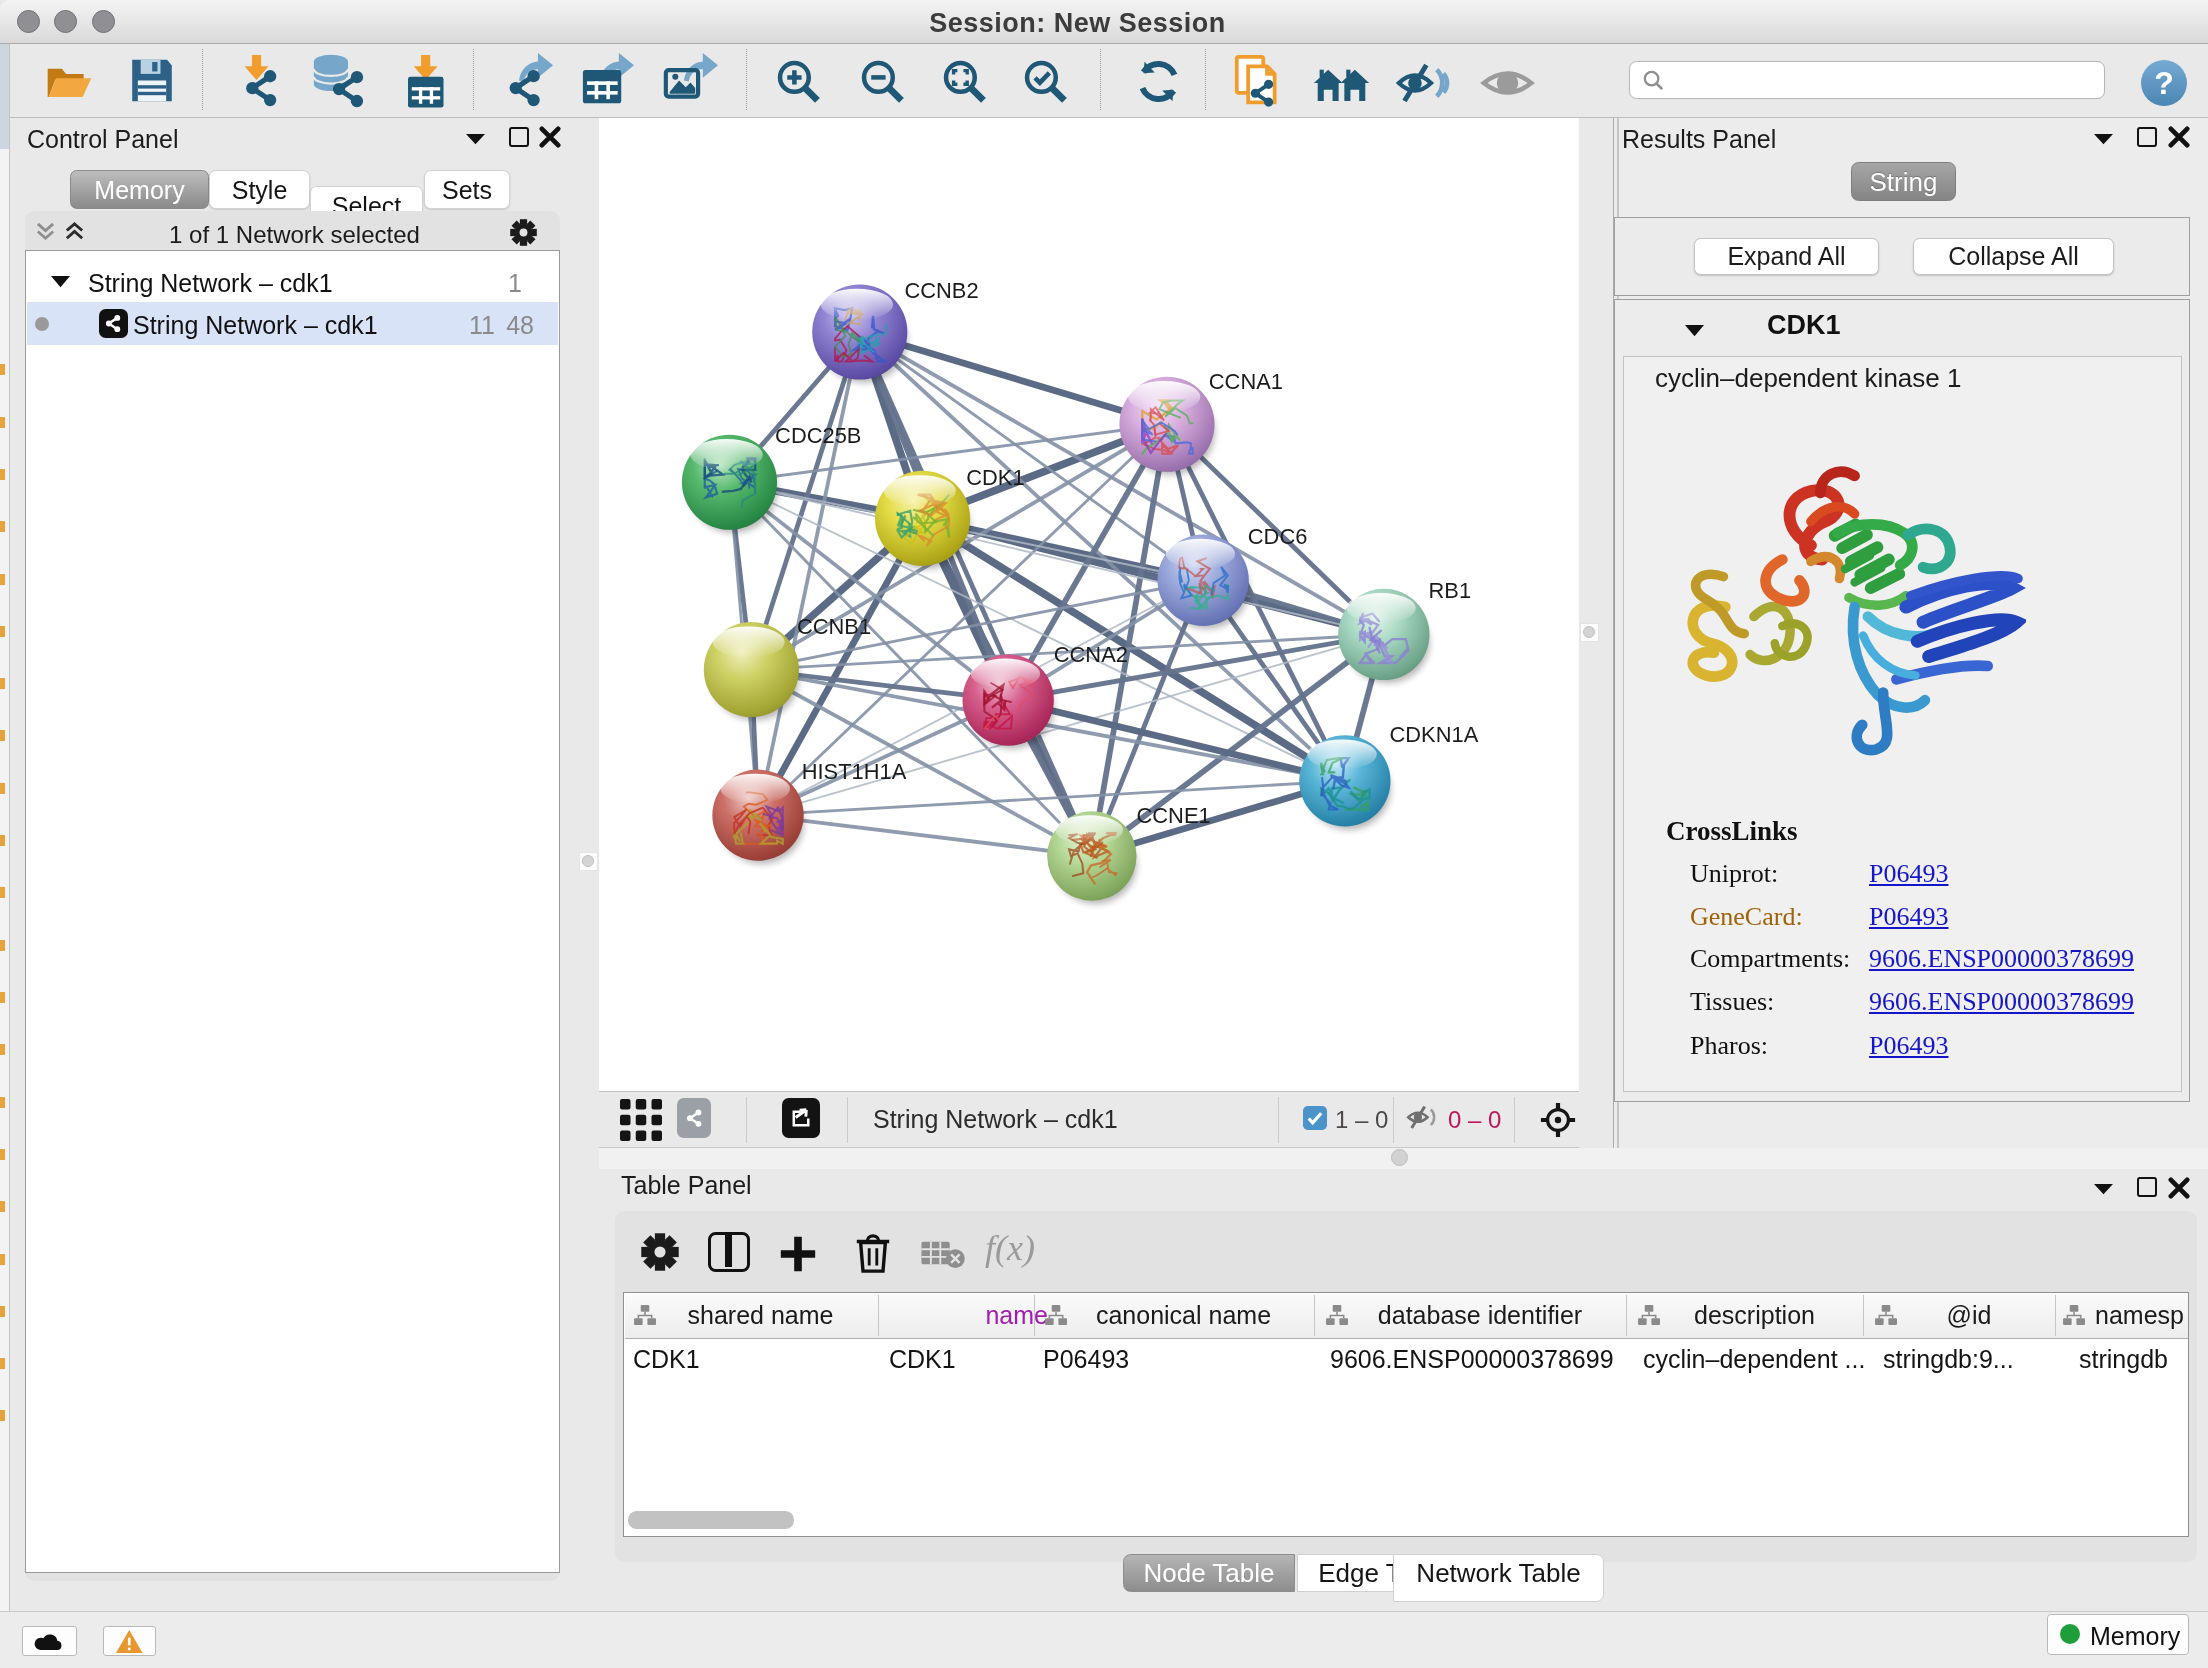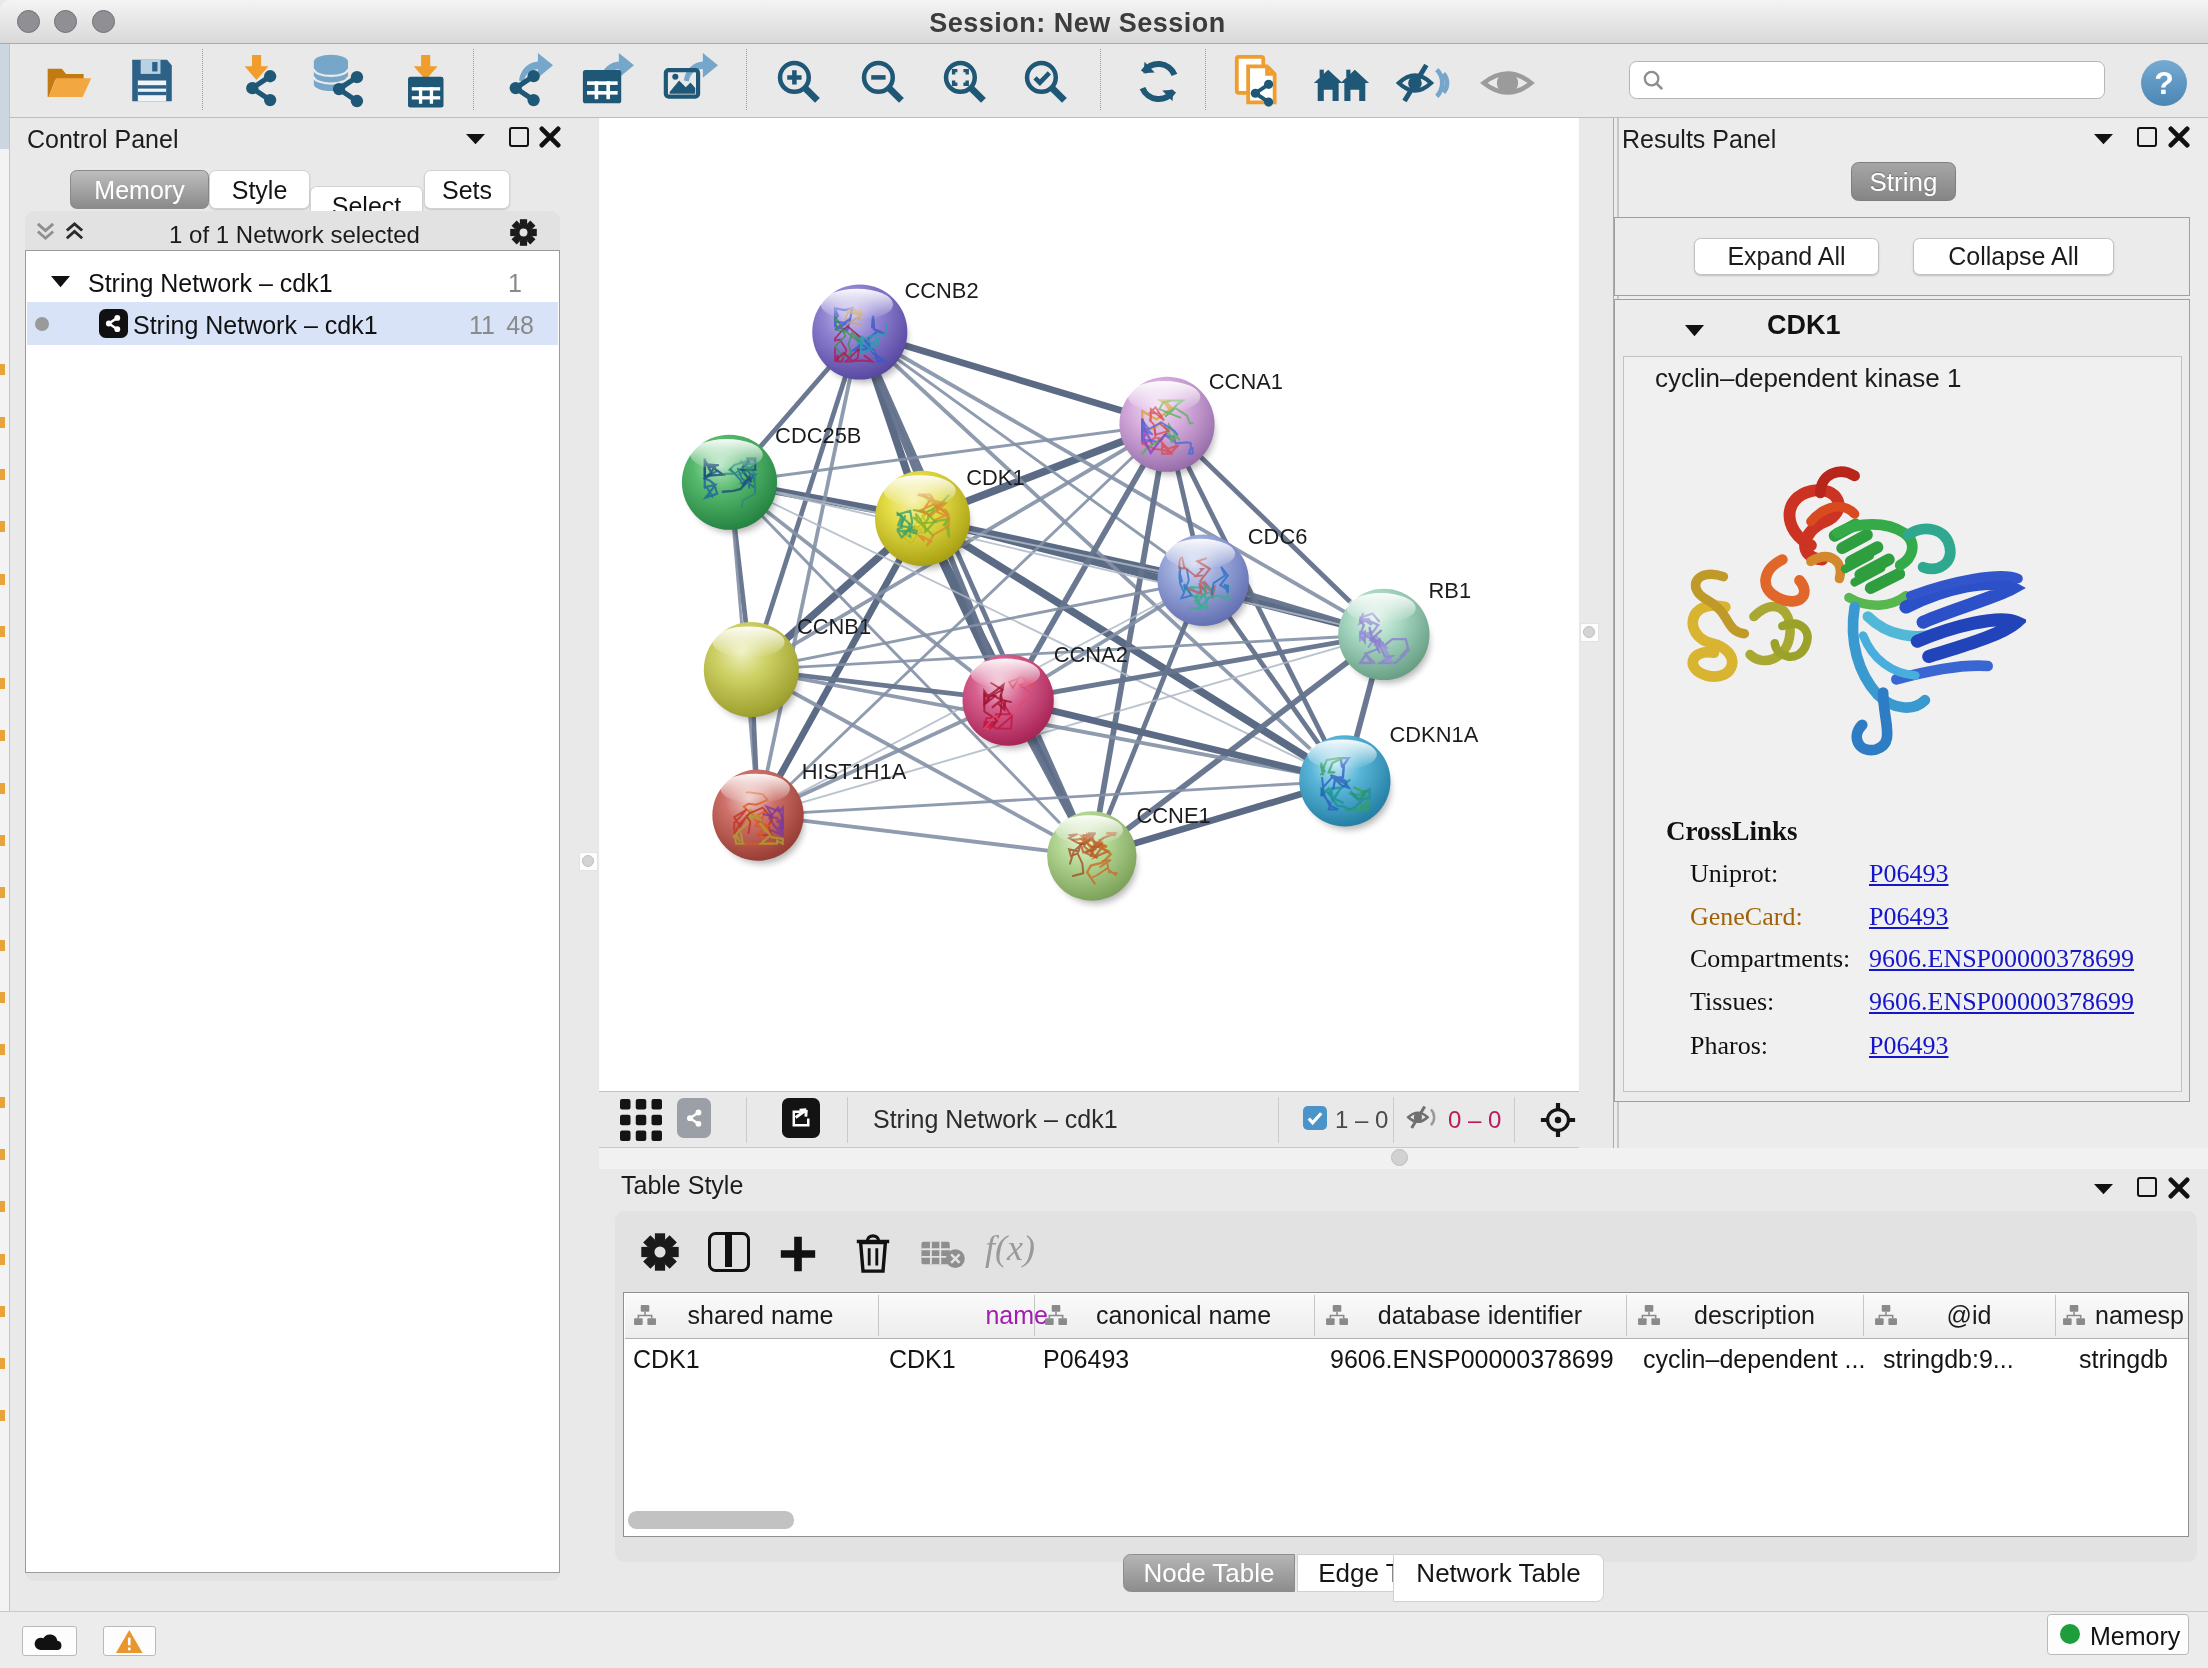--- a/index.html
+++ b/index.html
@@ -665,21 +665,21 @@
 <div class="abs" style="left:1690px;top:859px;font-size:26px;color:#111;font-family:'Liberation Serif',serif;">Uniprot:</div>
 <div class="abs" style="left:1869px;top:859px;font-size:26px;color:#1515c9;text-decoration:underline;font-family:'Liberation Serif',serif;">P06493</div>
 <div class="abs" style="left:1690px;top:902px;font-size:26px;color:#a16207;font-family:'Liberation Serif',serif;">GeneCard:</div>
 <div class="abs" style="left:1869px;top:902px;font-size:26px;color:#1515c9;text-decoration:underline;font-family:'Liberation Serif',serif;">P06493</div>
 <div class="abs" style="left:1690px;top:944px;font-size:26px;color:#111;font-family:'Liberation Serif',serif;">Compartments:</div>
 <div class="abs" style="left:1869px;top:944px;font-size:26px;color:#1515c9;text-decoration:underline;font-family:'Liberation Serif',serif;">9606.ENSP00000378699</div>
 <div class="abs" style="left:1690px;top:987px;font-size:26px;color:#111;font-family:'Liberation Serif',serif;">Tissues:</div>
 <div class="abs" style="left:1869px;top:987px;font-size:26px;color:#1515c9;text-decoration:underline;font-family:'Liberation Serif',serif;">9606.ENSP00000378699</div>
 <div class="abs" style="left:1690px;top:1031px;font-size:26px;color:#111;font-family:'Liberation Serif',serif;">Pharos:</div>
 <div class="abs" style="left:1869px;top:1031px;font-size:26px;color:#1515c9;text-decoration:underline;font-family:'Liberation Serif',serif;">P06493</div>
-<div class="abs panhead" style="left:621px;top:1171px;">Table Style</div>
+<div class="abs panhead" style="left:621px;top:1171px;">Table Panel</div>
 <svg class="abs" style="left:2092px;top:1182px;" width="23" height="13.3" viewBox="0 0 24 14">
     <path d="M2 2 h20 l-10 11 z" fill="#111"></path>
   </svg>
 <div class="abs" style="left:2137px;top:1177px;width:20px;height:20px;border:2.9px solid #111;border-radius:2.9px;"></div>
 <svg class="abs" style="left:2168px;top:1177px;" width="22" height="22" viewBox="0 0 23 23">
     <path d="M3 3 L20 20 M20 3 L3 20" stroke="#111" stroke-width="5" stroke-linecap="round"></path>
   </svg>
 <div class="abs" style="left:615px;top:1211px;width:1582px;height:351px;background:#e2e2e2;border-radius:9.5px;"></div>
 <svg class="abs" style="left:641px;top:1233px;" width="38" height="38" viewBox="0 0 26 26">
     <rect x="9.5" y="0.2" width="7" height="5" transform="rotate(0 13 13)" fill="#1b1b1b"></rect>

